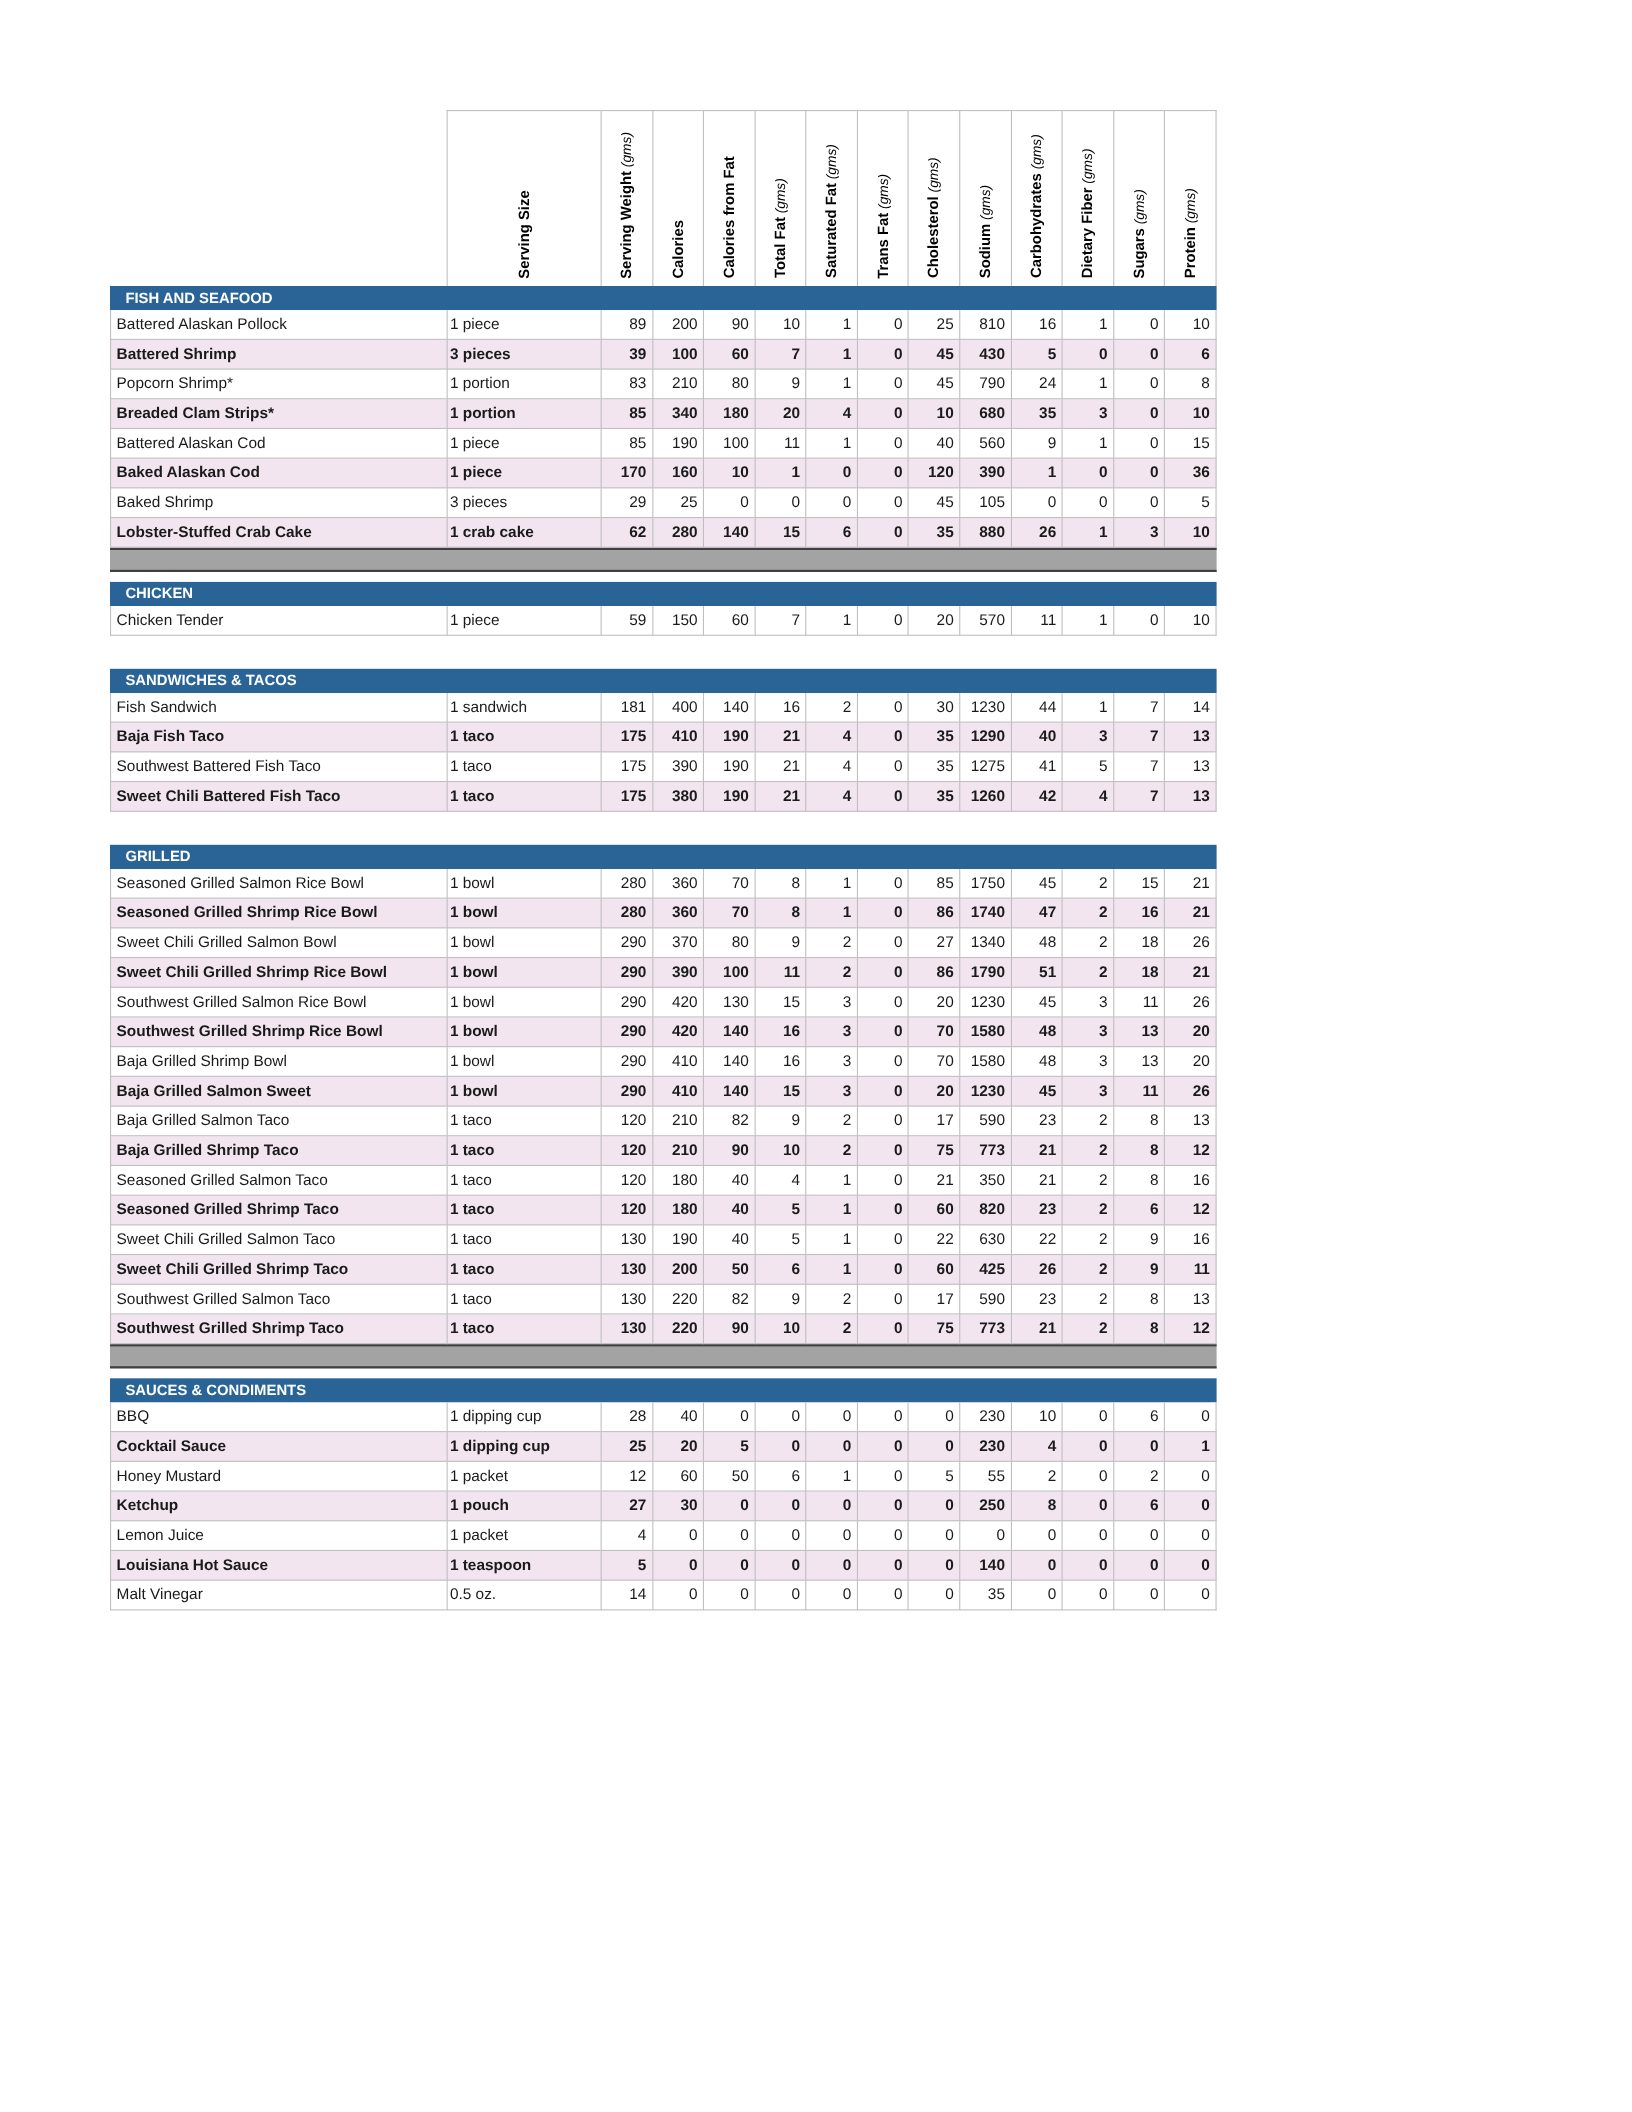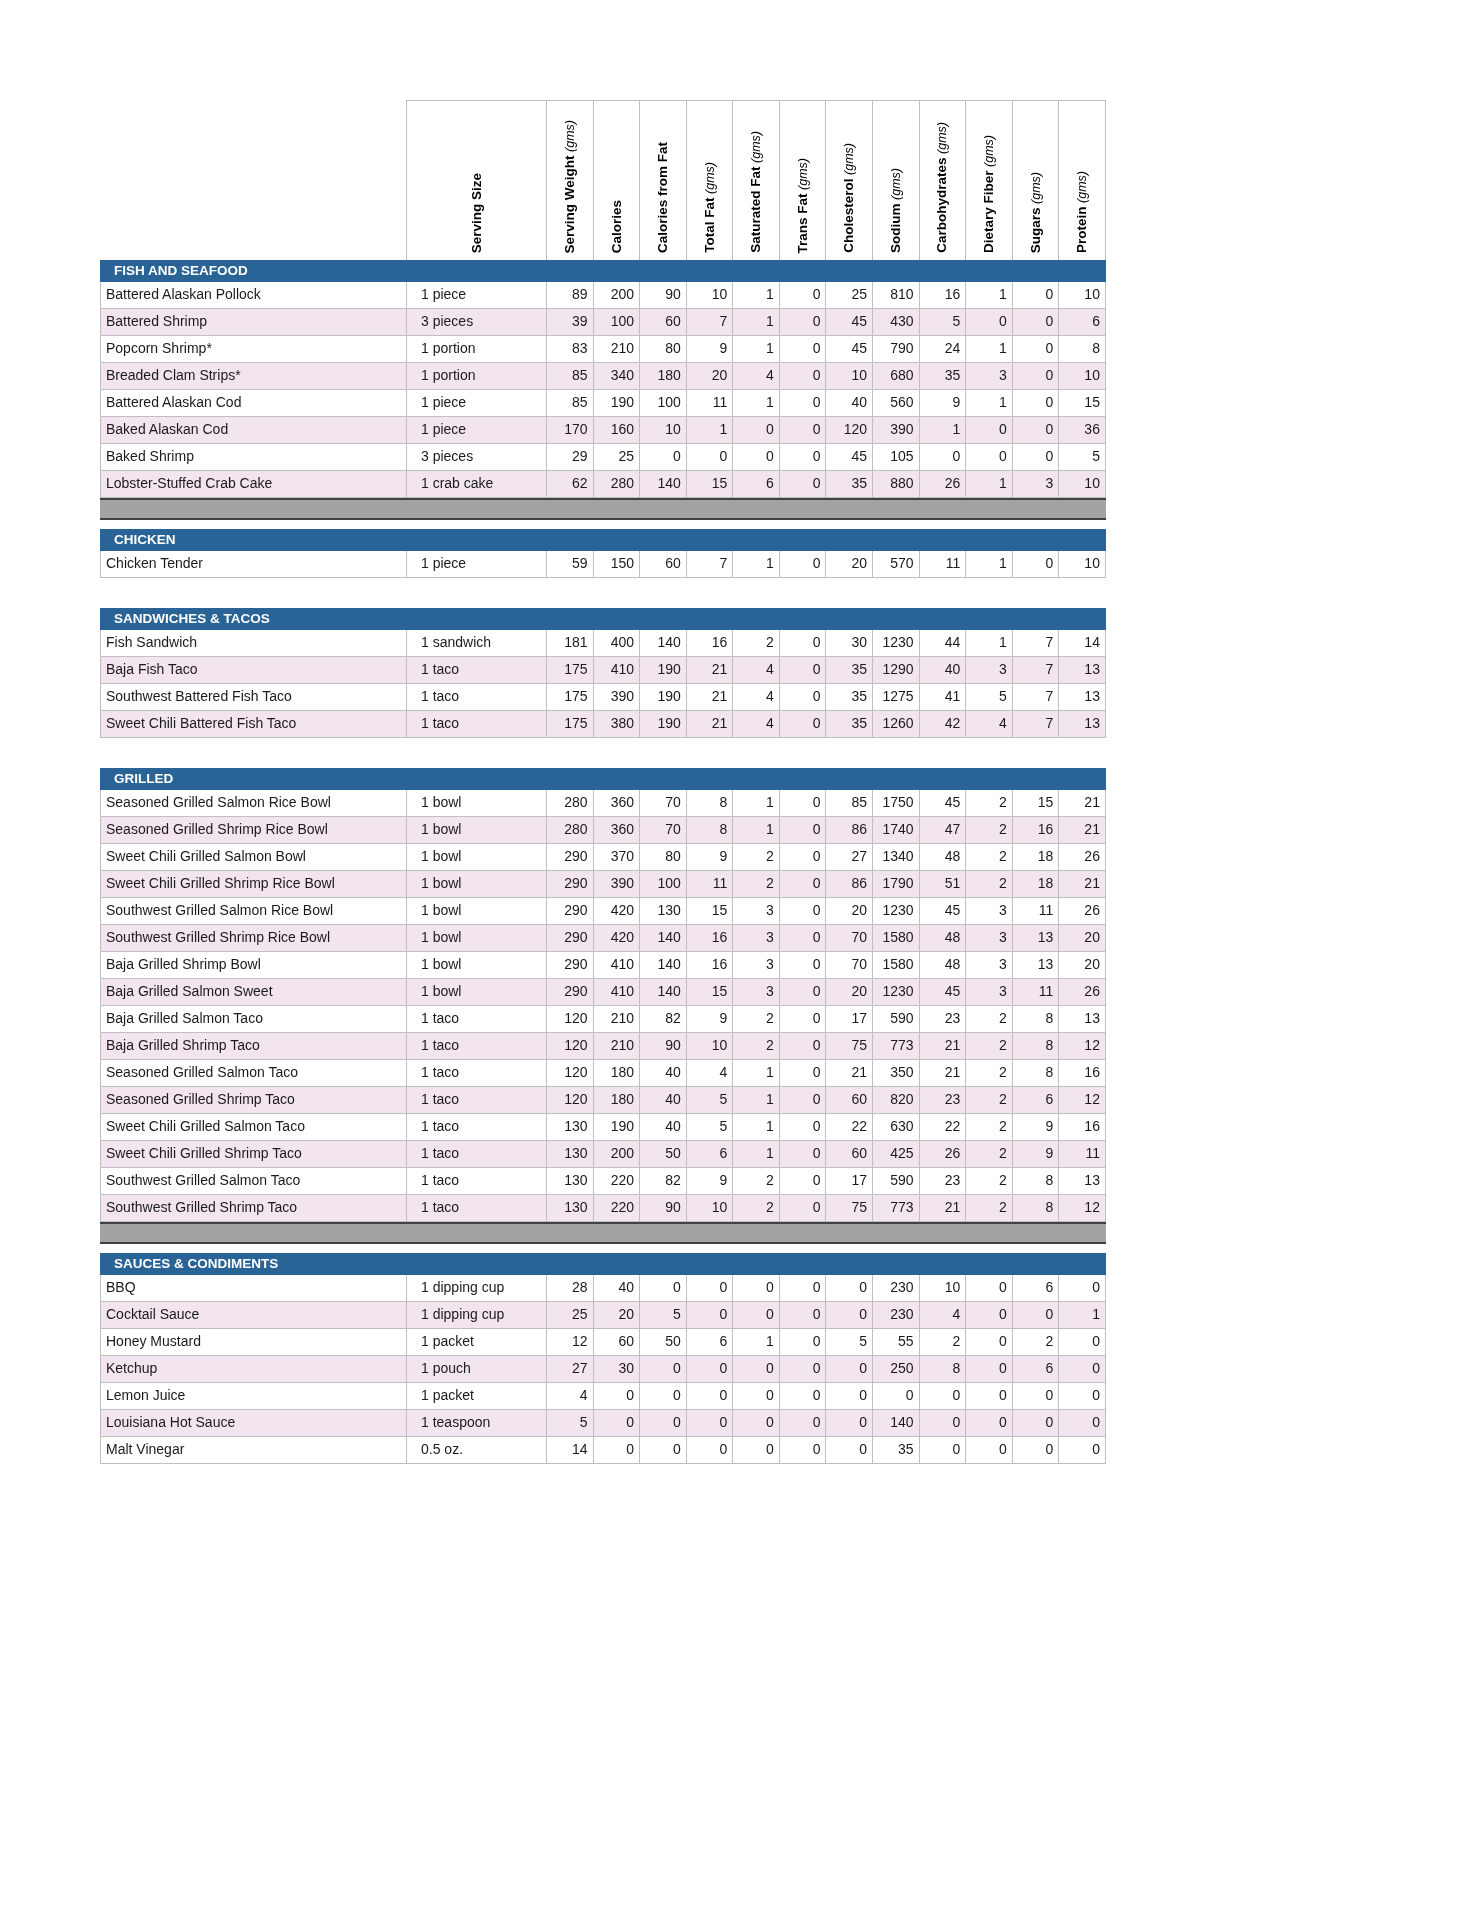--- a/index.html
+++ b/index.html
@@ -72,32 +72,32 @@
 
   
   .row {
     display: flex;
     height: 27px;
     line-height: 25px;
     font-size: 14px;
     color: #1a1a1a;
     background: #ffffff;
   }
-  .row.alt { background: var(--altrow); }
+  .row.alt { background: var(--altrow); font-weight: bold; }
   .c-name {
     width: 306px; flex: 0 0 306px;
     padding-left: 5px;
     border-left: 1px solid var(--border);
     border-bottom: 1px solid var(--border);
     white-space: nowrap;
     overflow: hidden;
   }
   .c-serv {
     width: 140px; flex: 0 0 140px;
-    padding-left: 14px;
+    padding-left: 2px;
     border-left: 1px solid var(--border);
     border-bottom: 1px solid var(--border);
     white-space: nowrap;
     overflow: hidden;
   }
   .c-num {
     flex: 1 1 0; min-width: 0;
     text-align: right;
     padding-right: 5px;
     border-left: 1px solid var(--border);

